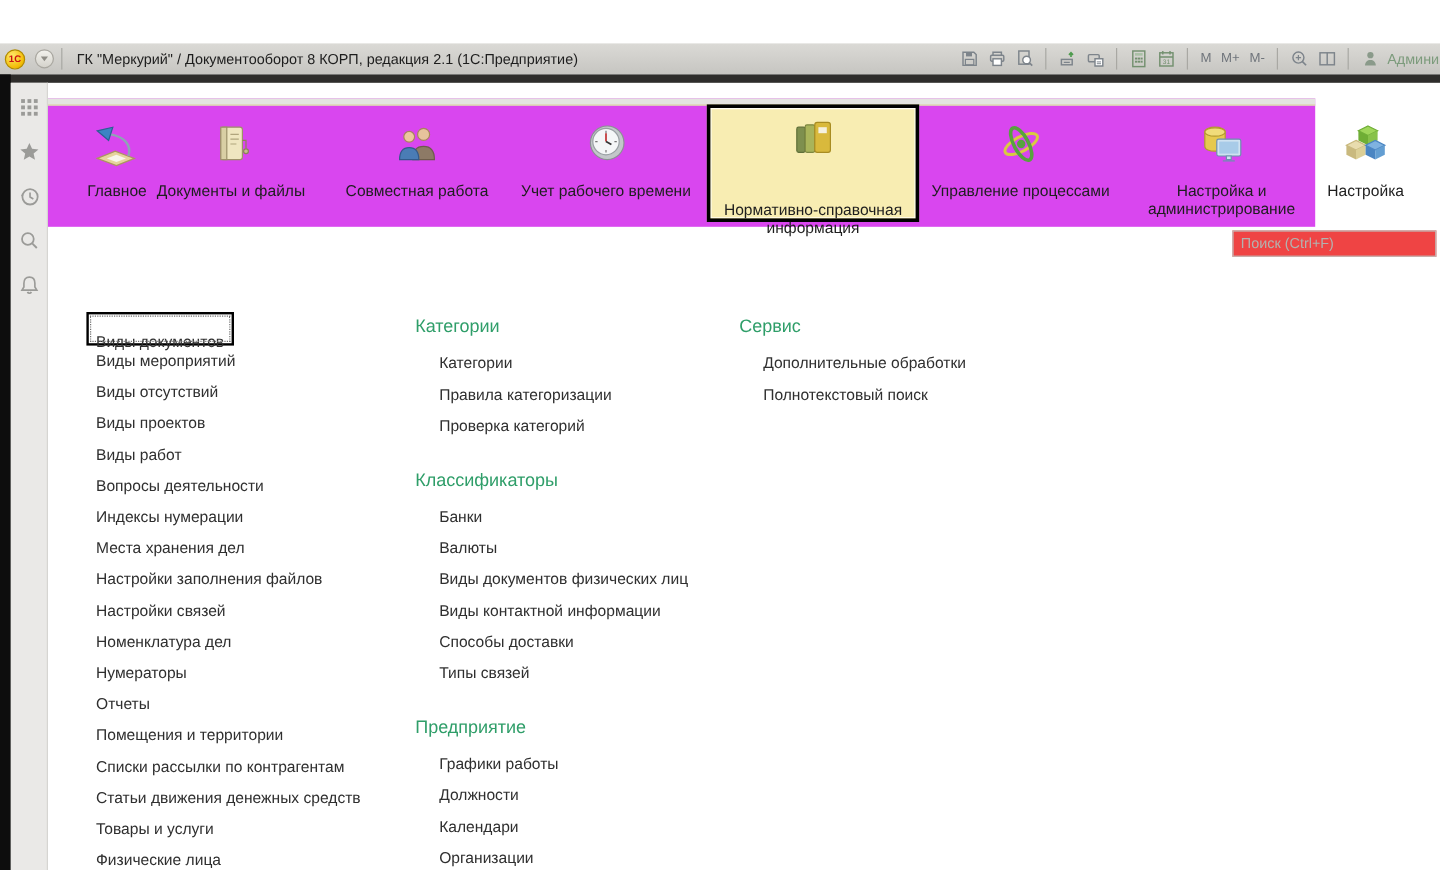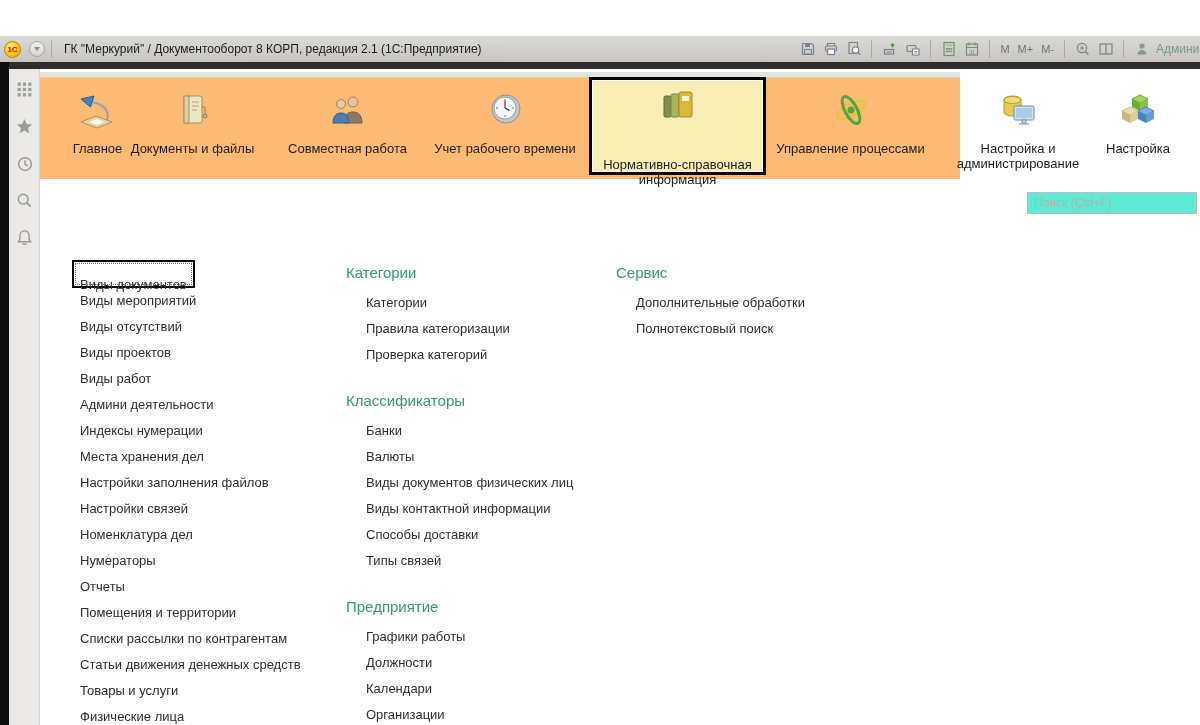--- a/index.html
+++ b/index.html
@@ -31,31 +31,31 @@
   .left-black { position:absolute; left:0; top:26px; width:9px; height:699px; background:#0d0d0d; }
 
   
   .sidebar { position:absolute; left:9px; top:33px; width:31px; height:686px;
     background:#eae9e7; border-right:1px solid #d6d5d2; display:flex; flex-direction:column; align-items:center; padding-top:12px; }
   .sb-ico { width:17px; height:17px; margin-bottom:20px; display:flex; align-items:center; justify-content:center; }
   .home-btn { position:absolute; left:7px; top:691px; width:31px; height:26px; background:#fcfcfb;
     border:1px solid #9f9e9b; display:flex; align-items:center; justify-content:center; z-index:5; }
 
   
-  .ribbon { position:absolute; left:40px; top:36px; width:920px; height:107px; background:#fdba74; }
+  .ribbon { position:absolute; left:40px; top:46px; width:1056px; height:107px; background:#d946ef; }
   .ribbon-topstrip { height:6px; background:#e4e3e0; border-bottom:1px solid #ddd3a8; }
   .tabs { position:relative; height:100px; }
   .tab { position:absolute; top:0; height:100px; display:flex; flex-direction:column; align-items:center; padding-top:8px; cursor:pointer; }
   .tab-icon { height:52px; display:flex; align-items:center; justify-content:center; }
   .tab-label { font-size:13px; color:#1e1e1e; text-align:center; line-height:15px; margin-top:3px; white-space:pre-line; }
   .tab.active { top:-1px; height:98px; border:3px solid #000; background:#f8edb2; box-shadow:inset 0 0 0 1px #fffdf2; padding-top:6px;gap:28px; }
 
   
   .search-input { position:absolute; top:156px; right:3px; width:170px; height:22px;
-    border:1px solid #bfbebb; font-size:12px; color:#333; padding:1px 6px; font-family:"Liberation Sans",sans-serif; background:#5eead4; }
+    border:1px solid #bfbebb; font-size:12px; color:#333; padding:1px 6px; font-family:"Liberation Sans",sans-serif; background:#ef4444; }
   .search-input::placeholder { color:#b3b2af; }
 
   .col { position:absolute; top:224px; }
   .col1 { left:80px; }
   .col2 { left:346px; }
   .col3 { left:616px; }
   .link { font-size:13px; color:#2f2f2f; height:26px; line-height:26px; white-space:nowrap; cursor:pointer; }
   .indent .link { padding-left:20px; }
   .section-header { font-size:15px; color:#2f9e69; height:26px; line-height:26px; margin-bottom:4px; white-space:nowrap; }
   .section { margin-bottom:20px; }
@@ -335,21 +335,21 @@
   <input class="search-input" type="text" placeholder="Поиск (Ctrl+F)" style="">
 
   <div class="col col1">
     <div class="sel-row">
       <span class="selected-box">Виды документов</span>
     </div>
     <div class="link">Виды мероприятий</div>
     <div class="link">Виды отсутствий</div>
     <div class="link">Виды проектов</div>
     <div class="link">Виды работ</div>
-    <div class="link">Админи деятельности</div>
+    <div class="link">Вопросы деятельности</div>
     <div class="link">Индексы нумерации</div>
     <div class="link">Места хранения дел</div>
     <div class="link">Настройки заполнения файлов</div>
     <div class="link">Настройки связей</div>
     <div class="link">Номенклатура дел</div>
     <div class="link">Нумераторы</div>
     <div class="link">Отчеты</div>
     <div class="link">Помещения и территории</div>
     <div class="link">Списки рассылки по контрагентам</div>
     <div class="link">Статьи движения денежных средств</div>

